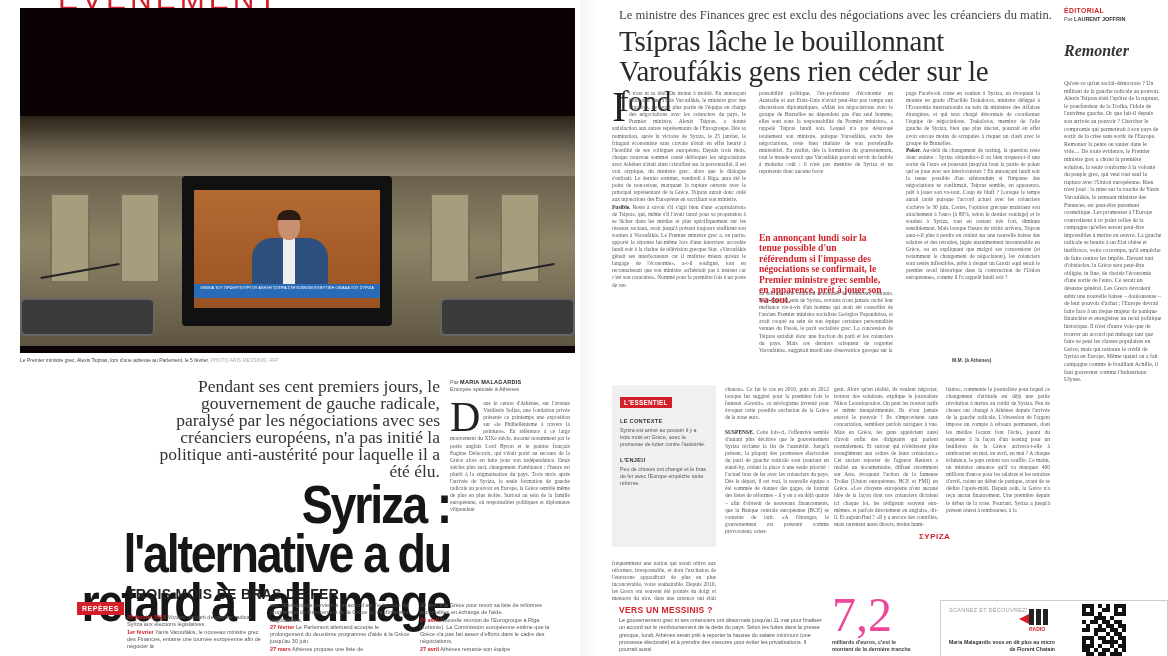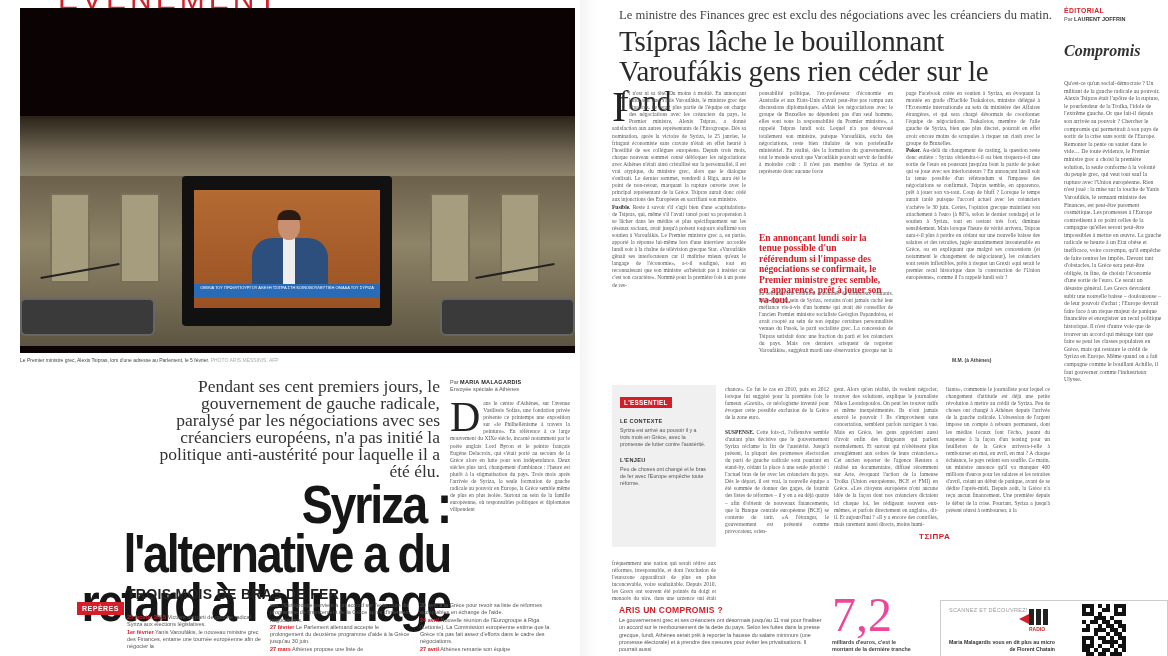--- a/index.html
+++ b/index.html
@@ -171,21 +171,21 @@
       <span>page Facebook créée en soutien à Syriza, en évoquant la montée en grade d'Euclide Tsakalotos, ministre délégué à l'Economie internationale au sein du ministère des Affaires étrangères, et qui sera chargé désormais de coordonner l'équipe de négociations. Tsakalotos, membre de l'aile gauche de Syriza, bien que plus discret, pourrait en effet avoir encore moins de scrupules à risquer un clash avec le groupe de Bruxelles.</span><br>
       <b style="color:#333">Poker.</b>
       <span>Au-delà du changement de casting, la question reste donc entière : Syriza obtiendra-t-il ou bien risquera-t-il une sortie de l'euro en poussant jusqu'au bout la partie de poker qui se joue avec ses interlocuteurs ? En annonçant lundi soir la tenue possible d'un référendum si l'impasse des négociations se confirmait, Tsípras semble, en apparence, prêt à jouer son va-tout. Coup de bluff ? Lorsque le temps aurait tardé puisque l'accord actuel avec les créanciers s'achève le 30 juin. Certes, l'opinion grecque maintient son attachement à l'euro (à 80%, selon le dernier sondage) et le soutien à Syriza, tout en restant très fort, diminue sensiblement. Mais lorsque l'heure de vérité arrivera, Tsípras aura-t-il plus à perdre en cédant sur une nouvelle baisse des salaires et des retraites, jugée unanimement insoutenable en Grèce, ou en expliquant que malgré ses concessions (et notamment le changement de négociateur), les créanciers sont restés inflexibles, prêts à risquer un Grexit «qui serait le premier recul historique dans la construction de l'Union européenne», comme il l'a rappelé lundi soir ?</span>
     </div>
     <div class="sig">M.M. (à Athènes)</div>
 
     <div class="editorial-label">ÉDITORIAL</div>
     <div class="editorial-by">
       <span>Par</span> <b>LAURENT JOFFRIN</b>
     </div>
-    <div class="editorial-title">Compromis</div>
+    <div class="editorial-title">Remonter</div>
     <div class="body-col" style="left:1064px; top:80px; width:98px; height:502px; overflow:hidden; text-align:left; font-size:5.8px; line-height:7.6px;">
       <span>Qu'est-ce qu'un social-démocrate ? Un militant de la gauche radicale au pouvoir. Alexis Tsípras était l'apôtre de la rupture, le pourfendeur de la Troïka, l'idole de l'extrême gauche. Or que fait-il depuis son arrivée au pouvoir ? Chercher le compromis qui permettrait à son pays de sortir de la crise sans sortir de l'Europe. Remonter la pente ou sauter dans le vide… De toute évidence, le Premier ministre grec a choisi la première solution, la seule conforme à la volonté du peuple grec, qui veut tout sauf la rupture avec l'Union européenne. Rien n'est joué : la mise sur la touche de Yanis Varoufákis, le remuant ministre des Finances, est peut-être purement cosmétique. Les promesses à l'Europe contredisent à ce point celles de la campagne qu'elles seront peut-être impossibles à mettre en œuvre. La gauche radicale se heurte à un Etat obèse et inefficace, voire corrompu, qu'il empêche de faire rentrer les impôts. Devant tant d'obstacles, la Grèce sera peut-être obligée, in fine, de choisir l'économie d'une sortie de l'euro. Ce serait un désastre général. Les Grecs devraient subir une nouvelle baisse – douloureuse – de leur pouvoir d'achat ; l'Europe devrait faire face à un risque majeur de panique financière et enregistrer un recul politique historique. Il n'est d'autre voie que de trouver un accord qui ménage tant que faire se peut les classes populaires en Grèce, mais qui restaure le crédit de Syriza en Europe. Même quand on a fait campagne comme le bouillant Achille, il faut gouverner comme l'industrieux Ulysse.</span>
     </div>
 
     <div class="essentiel">
       <span class="tag">L'ESSENTIEL</span>
       <h4>LE CONTEXTE</h4>
       <p>Syriza est arrivé au pouvoir il y a trois mois en Grèce, avec la promesse de lutter contre l'austérité.</p>
       <h4>L'ENJEU</h4>
       <p>Peu de choses ont changé et le bras de fer avec l'Europe empêche toute réforme.</p>
@@ -195,26 +195,26 @@
       <span>fréquemment une nation qui serait rétive aux réformes, irresponsable, et dont l'exclusion de l'eurozone apparaîtrait de plus en plus inconcevable, voire souhaitable. Depuis 2010, les Grecs ont souvent été pointés du doigt et menacés du pire, dans une urgence qui était toujours celle de «la dernière</span>
     </div>
     <div class="body-col" style="left:725px; top:386px; width:104px; height:212px; overflow:hidden;">
       <span>chance». Ce fut le cas en 2010, puis en 2012 lorsque fut suggéré pour la première fois le fameux «Grexit», ce néologisme inventé pour évoquer cette possible exclusion de la Grèce de la zone euro.</span><br><br>
       <b style="color:#333">SUSPENSE.</b>
       <span>Cette fois-ci, l'offensive semble d'autant plus décisive que le gouvernement Syriza réclame la fin de l'austérité. Jusqu'à présent, la plupart des promesses électorales du parti de gauche radicale sont pourtant en stand-by, cédant la place à une seule priorité : l'actuel bras de fer avec les créanciers du pays. Dès le départ, il est vrai, la nouvelle équipe a été sommée de donner des gages, de fournir des listes de réformes – il y en a eu déjà quatre – afin d'obtenir de nouveaux financements, que la Banque centrale européenne (BCE) se contente de tarir. «A l'étranger, le gouvernement est présenté comme provocateur, orien-</span>
     </div>
     <div class="body-col" style="left:834px; top:386px; width:104px; height:212px; overflow:hidden;">
       <span>gent. Alors qu'en réalité, ils veulent négocier, trouver des solutions, explique le journaliste Nikos Leondopoulos. On peut les trouver naïfs et même inexpérimentés. Ils n'ont jamais exercé le pouvoir ! Ils s'improvisent sans concertation, semblent parfois naviguer à vue. Mais en Grèce, les gens apprécient aussi d'avoir enfin des dirigeants qui parlent normalement. Et surtout qui n'obéissent plus aveuglément aux ordres de leurs créanciers.» Cet ancien reporter de l'agence Reuters a réalisé un documentaire, diffusé récemment sur Arte, évoquant l'action de la fameuse Troïka (Union européenne, BCE et FMI) en Grèce. «Les citoyens européens n'ont aucune idée de la façon dont nos créanciers dictaient ici chaque loi, les rédigeant souvent eux-mêmes, et parfois directement en anglais», dit-il. Et aujourd'hui ? «Il y a encore des contrôles, mais rarement aussi directs, moins humi-</span>
     </div>
-    <div class="recit">ΤΣΙΠΡΑ</div>
+    <div class="recit">ΣΥΡΙΖΑ</div>
     <div class="body-col" style="left:946px; top:386px; width:104px; height:212px; overflow:hidden;">
       <span>liants», commente le journaliste pour lequel ce changement d'attitude est déjà une petite révolution à mettre au crédit de Syriza. Peu de choses ont changé à Athènes depuis l'arrivée de la gauche radicale. L'obsession de l'argent impose un compte à rebours permanent, dont les médias locaux font l'écho, jouant du suspense à la façon d'un teasing pour un feuilleton de la Grèce arrivera-t-elle à rembourser en mai, en avril, en mai ? A chaque échéance, le pays retient son souffle. Ce matin, un ministre annonce qu'il va manquer 400 millions d'euros pour les salaires et les retraites d'avril, créant un début de panique, avant de se dédire l'après-midi. Depuis août, la Grèce n'a reçu aucun financement. Une première depuis le début de la crise. Pourtant, Syriza a jusqu'à présent réussi à rembourser, à la</span>
     </div>
 
-    <div class="compromis-title">ARIS UN COMPROMIS ?</div>
+    <div class="compromis-title">VERS UN MESSINIS ?</div>
     <div class="compromis-text">Le gouvernement grec et ses créanciers ont désormais jusqu'au 11 mai pour finaliser un accord sur le remboursement de la dette du pays. Selon les fuites dans la presse grecque, lundi, Athènes serait prêt à reporter la hausse du salaire minimum (une promesse électorale) et à prendre des mesures pour éviter les privatisations. Il pourrait aussi</div>
 
     <div class="big-number">7,2</div>
     <div class="number-caption">milliards d'euros, c'est le montant de la dernière tranche</div>
 
     <div class="scan-box">
       <div class="scan-label">SCANNEZ ET DÉCOUVREZ!</div>
       <div class="radio-logo">
         <div class="arrow"></div>
         <div class="bar" style="left:4px"></div>

